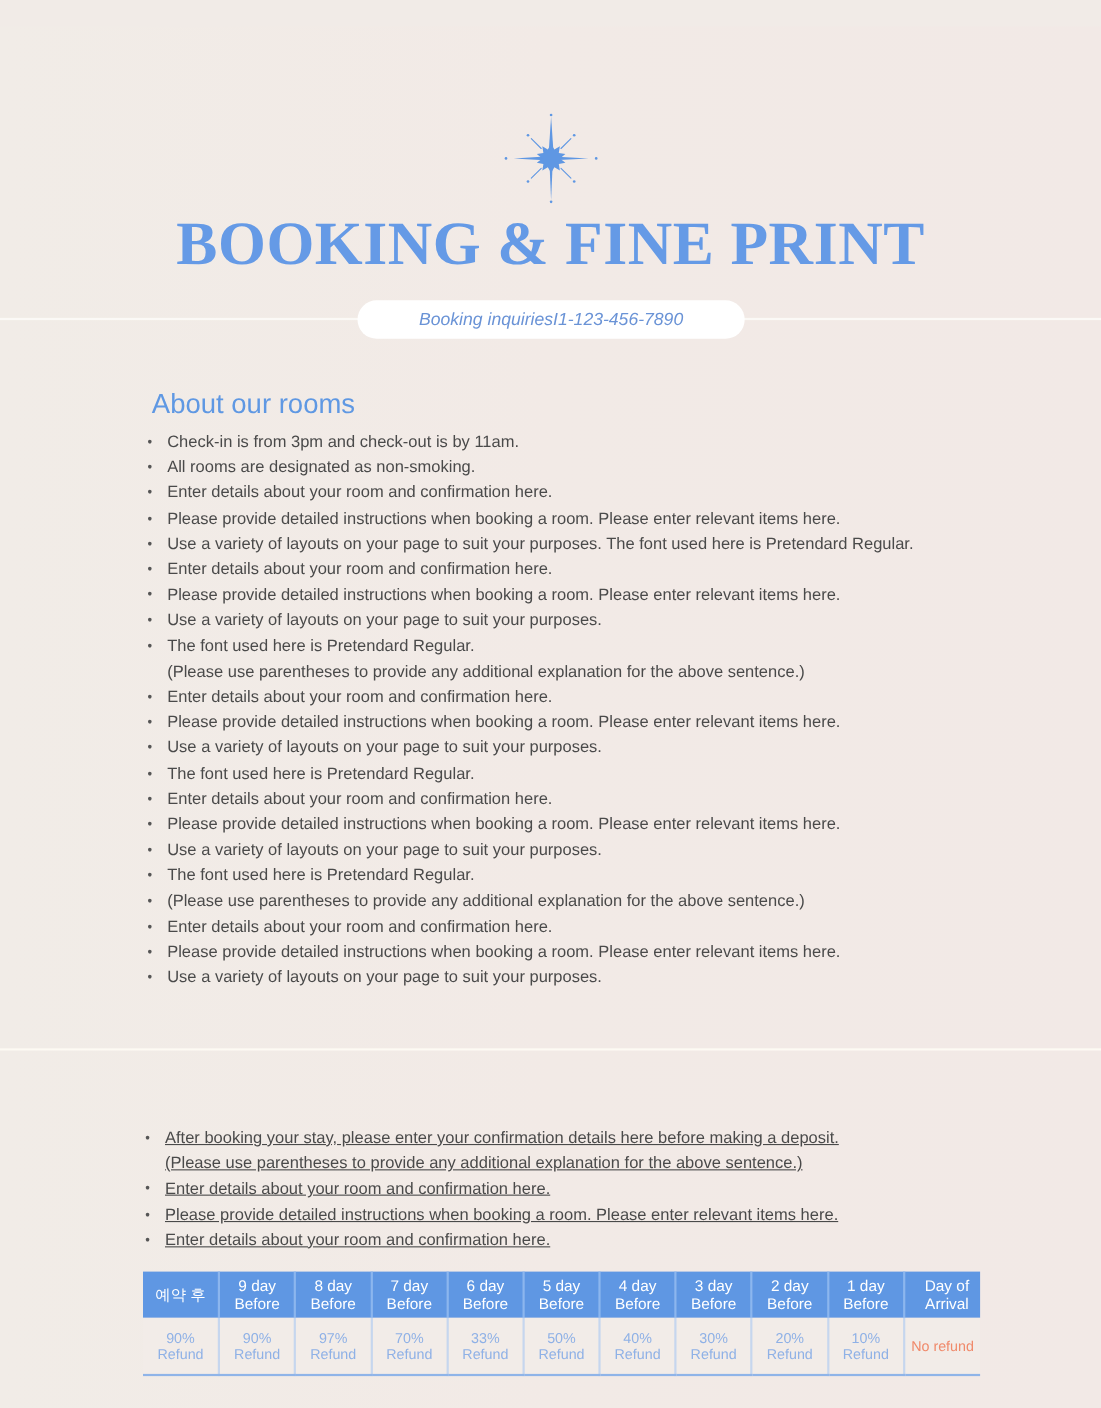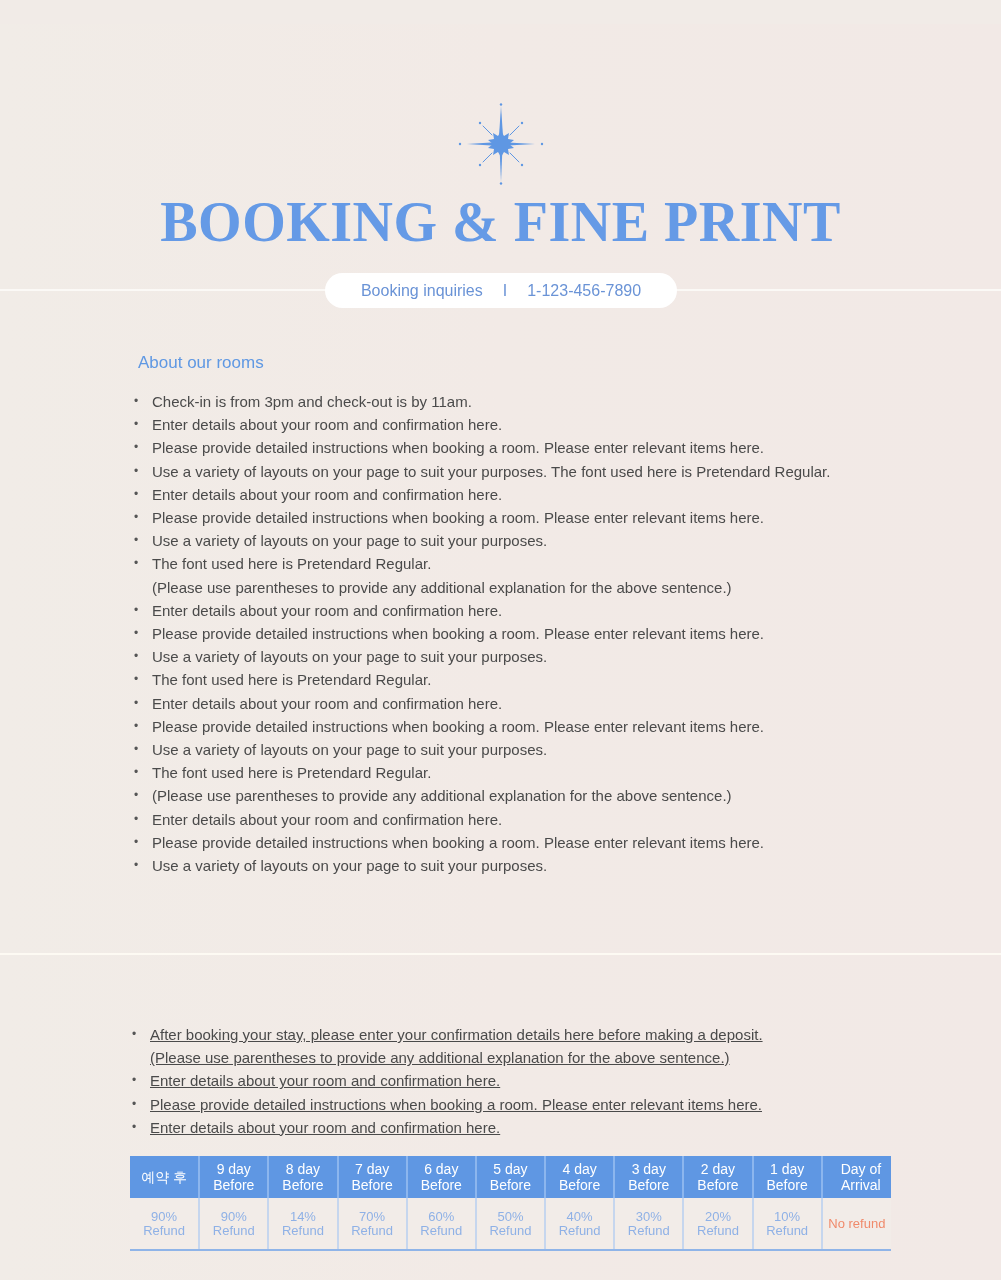--- a/index.html
+++ b/index.html
@@ -54,27 +54,28 @@
       top: 249px;
       width: 352px;
       height: 35px;
       border-radius: 18px;
       background: #ffffff;
       display: flex;
       align-items: center;
       justify-content: center;
       font-size: 16px;
       color: #6a93d6;
-      gap: 20px;
+      gap: 0;
+      font-style: italic;
     }
     .pill .sep { color: #6a93d6; }
     .section-title {
       position: absolute;
       left: 138px;
-      font-size: 17px;
+      font-size: 25px;
       color: #5f98e3;
       font-weight: normal;
     }
     .list {
       position: absolute;
       left: 134px;
       list-style: none;
       font-size: 15px;
       line-height: 23.2px;
       color: #4a4a4a;
@@ -172,20 +173,21 @@
   <div class="pill">
     <span>Booking inquiries</span>
     <span class="sep">I</span>
     <span>1-123-456-7890</span>
   </div>
 
   <h2 class="section-title" style="top:329px;">About our rooms</h2>
 
   <ul class="list" style="top:366px;">
     <li><span>Check-in is from 3pm and check-out is by 11am.</span></li>
+    <li><span>All rooms are designated as non-smoking.</span></li>
     <li><span>Enter details about your room and confirmation here.</span></li>
     <li><span>Please provide detailed instructions when booking a room. Please enter relevant items here.</span></li>
     <li><span>Use a variety of layouts on your page to suit your purposes. The font used here is Pretendard Regular.</span></li>
     <li><span>Enter details about your room and confirmation here.</span></li>
     <li><span>Please provide detailed instructions when booking a room. Please enter relevant items here.</span></li>
     <li><span>Use a variety of layouts on your page to suit your purposes.</span></li>
     <li><span>The font used here is Pretendard Regular.</span><span class="sub">(Please use parentheses to provide any additional explanation for the above sentence.)</span></li>
     <li><span>Enter details about your room and confirmation here.</span></li>
     <li><span>Please provide detailed instructions when booking a room. Please enter relevant items here.</span></li>
     <li><span>Use a variety of layouts on your page to suit your purposes.</span></li>
@@ -223,23 +225,23 @@
         <th><span>3 day</span><br><span>Before</span></th>
         <th><span>2 day</span><br><span>Before</span></th>
         <th><span>1 day</span><br><span>Before</span></th>
         <th><span>Day of</span><br><span>Arrival</span></th>
       </tr>
     </thead>
     <tbody>
       <tr>
         <td><span>90%</span><br><span>Refund</span></td>
         <td><span>90%</span><br><span>Refund</span></td>
-        <td><span>14%</span><br><span>Refund</span></td>
+        <td><span>97%</span><br><span>Refund</span></td>
         <td><span>70%</span><br><span>Refund</span></td>
-        <td><span>60%</span><br><span>Refund</span></td>
+        <td><span>33%</span><br><span>Refund</span></td>
         <td><span>50%</span><br><span>Refund</span></td>
         <td><span>40%</span><br><span>Refund</span></td>
         <td><span>30%</span><br><span>Refund</span></td>
         <td><span>20%</span><br><span>Refund</span></td>
         <td><span>10%</span><br><span>Refund</span></td>
         <td class="no-refund"><span>No refund</span></td>
       </tr>
     </tbody>
   </table>
 

